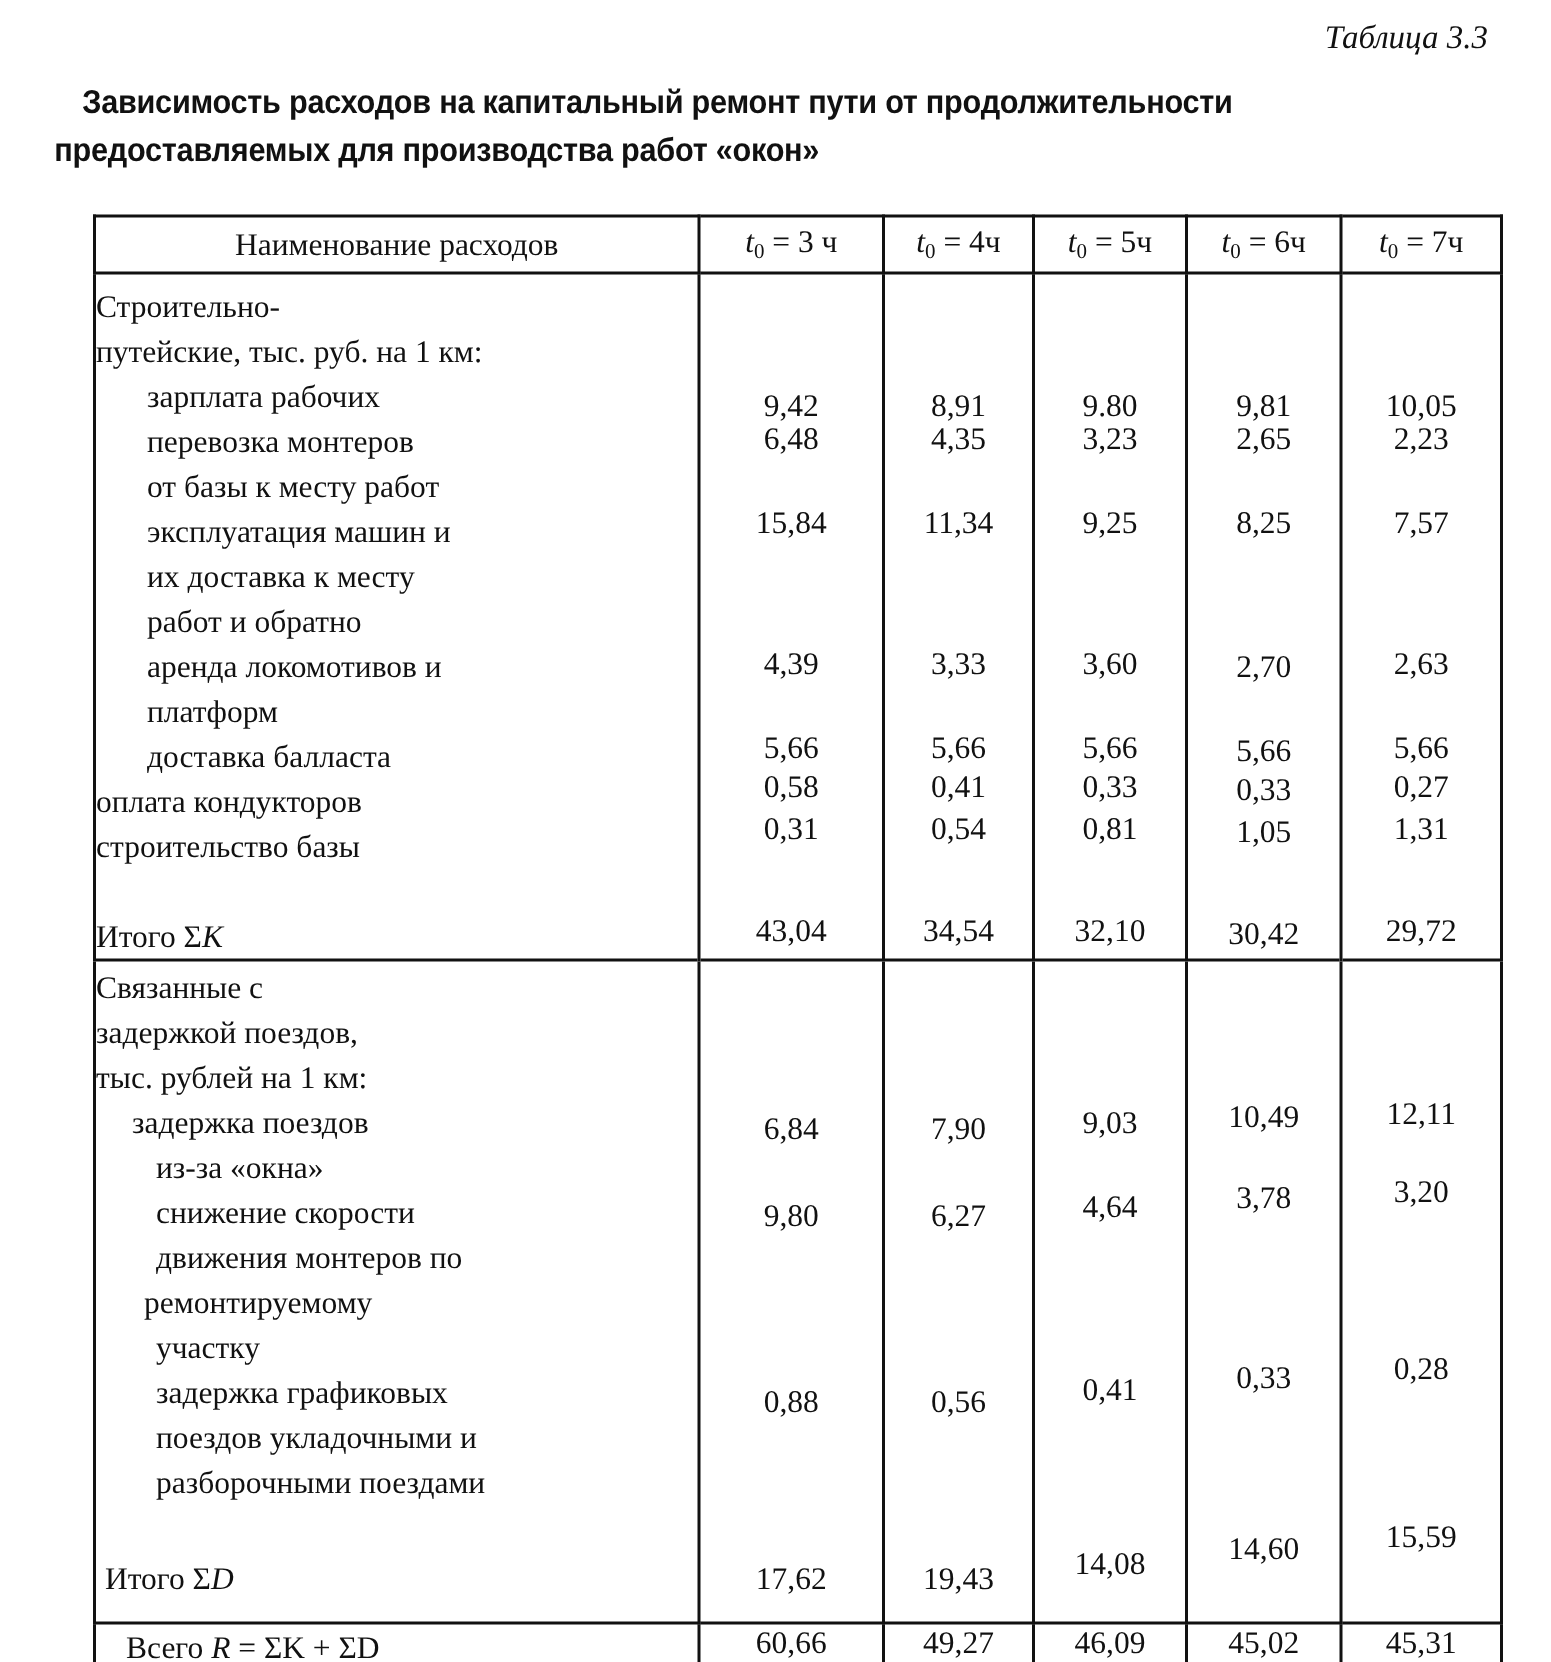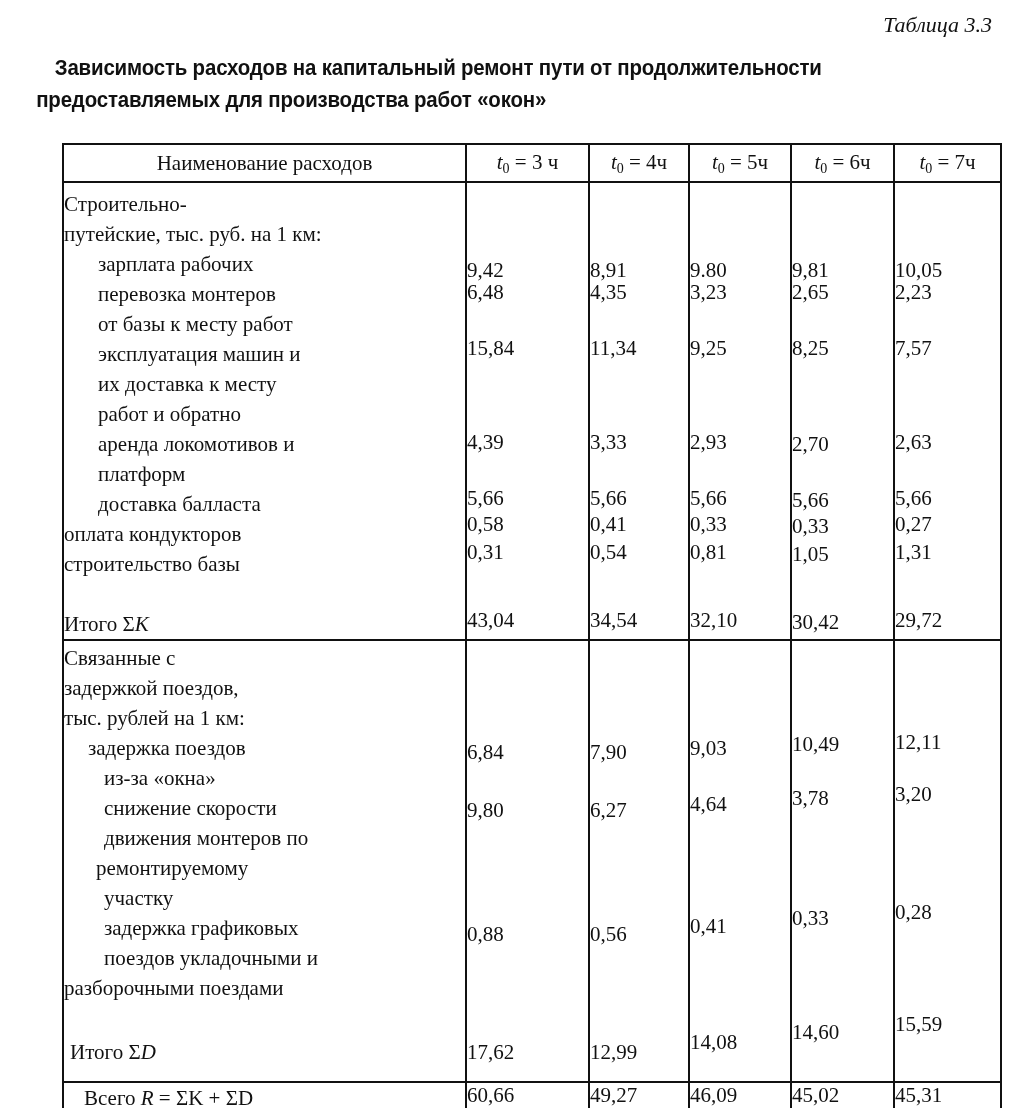--- a/index.html
+++ b/index.html
@@ -34,21 +34,21 @@
   .tbl tr.hdr th {
     border: 2px solid #111; font-weight: normal; height: 36px;
     text-align: center; vertical-align: middle; font-size: 21px;
   }
   .tbl tr.sect td { border-top: 2px solid #111; }
   .tbl tr.total-grand td { border-top: 2px solid #111; border-bottom: 2px solid #111; }
   .tbl tr.total-d td { border-bottom: 2px solid #111; }
 
   .it { font-style: italic; }
   .lbl { padding-left: 14px; line-height: 30px; margin-left: 42px; }
-  .val { }
+  .val { text-align: center; }
   .line { display:block; height: 30px; line-height: 30px; white-space: nowrap; }
   .sub { font-size: 14px; vertical-align: -4px; font-style: normal; }
 </style>
 </head>
 <body>
 
 <div class="table-num">Таблица 3.3</div>
 <div class="title">
   <span class="line1">Зависимость расходов на капитальный ремонт пути от продолжительности</span>
   <span class="line2">предоставляемых для производства работ «окон»</span>
@@ -128,21 +128,21 @@
     </td>
     <td class="val" style="padding-top:6px">
       <span class="line"></span>
           <span class="line"></span>
       <span class="line" style="margin-top:6px">9.80</span>
       <span class="line" style="margin-top:-8px">3,23</span>
       <span class="line"></span>
       <span class="line" style="margin-top:-4px">9,25</span>
       <span class="line"></span>
           <span class="line"></span>
-      <span class="line" style="margin-top:4px">2,93</span>
+      <span class="line" style="margin-top:4px">3,60</span>
       <span class="line"></span>
       <span class="line" style="margin-top:-4px">5,66</span>
       <span class="line" style="margin-top:-4px">0,33</span>
       <span class="line" style="margin-top:-2px">0,81</span>
       <span class="line"></span>
       <span class="line" style="margin-top:8px">32,10</span>
     </td>
     <td class="val" style="padding-top:6px">
       <span class="line"></span>
           <span class="line"></span>
@@ -185,21 +185,21 @@
       <span class="line">задержкой поездов,</span>
       <span class="line">тыс. рублей на 1 км:</span>
       <span class="line" style="padding-left:24px">задержка поездов</span>
       <span class="line" style="padding-left:40px">из-за «окна»</span>
       <span class="line" style="padding-left:40px">снижение скорости</span>
       <span class="line" style="padding-left:40px">движения монтеров по</span>
       <span class="line" style="padding-left:32px">ремонтируемому</span>
       <span class="line" style="padding-left:40px">участку</span>
       <span class="line" style="padding-left:40px">задержка графиковых</span>
       <span class="line" style="padding-left:40px">поездов укладочными и</span>
-      <span class="line" style="">разборочными поездами</span>
+      <span class="line" style="padding-left:40px">разборочными поездами</span>
       <span class="line"></span>
       <span class="line" style="padding-left:6px;margin-top:4px"><span>Итого Σ</span><span class="it">D</span></span>
       <span class="line" style="height:14px"></span>
     </td>
     <td class="val" style="padding-top:2px">
       <span class="line"></span>
           <span class="line"></span>
           <span class="line"></span>
       <span class="line" style="margin-top:4px">6,84</span>
       <span class="line"></span>
@@ -220,21 +220,21 @@
       <span class="line" style="margin-top:4px">7,90</span>
       <span class="line"></span>
       <span class="line" style="margin-top:-2px">6,27</span>
       <span class="line"></span>
           <span class="line"></span>
           <span class="line"></span>
       <span class="line" style="margin-top:4px">0,56</span>
       <span class="line"></span>
           <span class="line"></span>
           <span class="line"></span>
-      <span class="line" style="margin-top:-2px">12,99</span>
+      <span class="line" style="margin-top:-2px">19,43</span>
     </td>
     <td class="val" style="padding-top:2px">
       <span class="line"></span>
           <span class="line"></span>
           <span class="line"></span>
       <span class="line" style="margin-top:0px">9,03</span>
       <span class="line"></span>
       <span class="line" style="margin-top:-4px">4,64</span>
       <span class="line"></span>
           <span class="line"></span>

